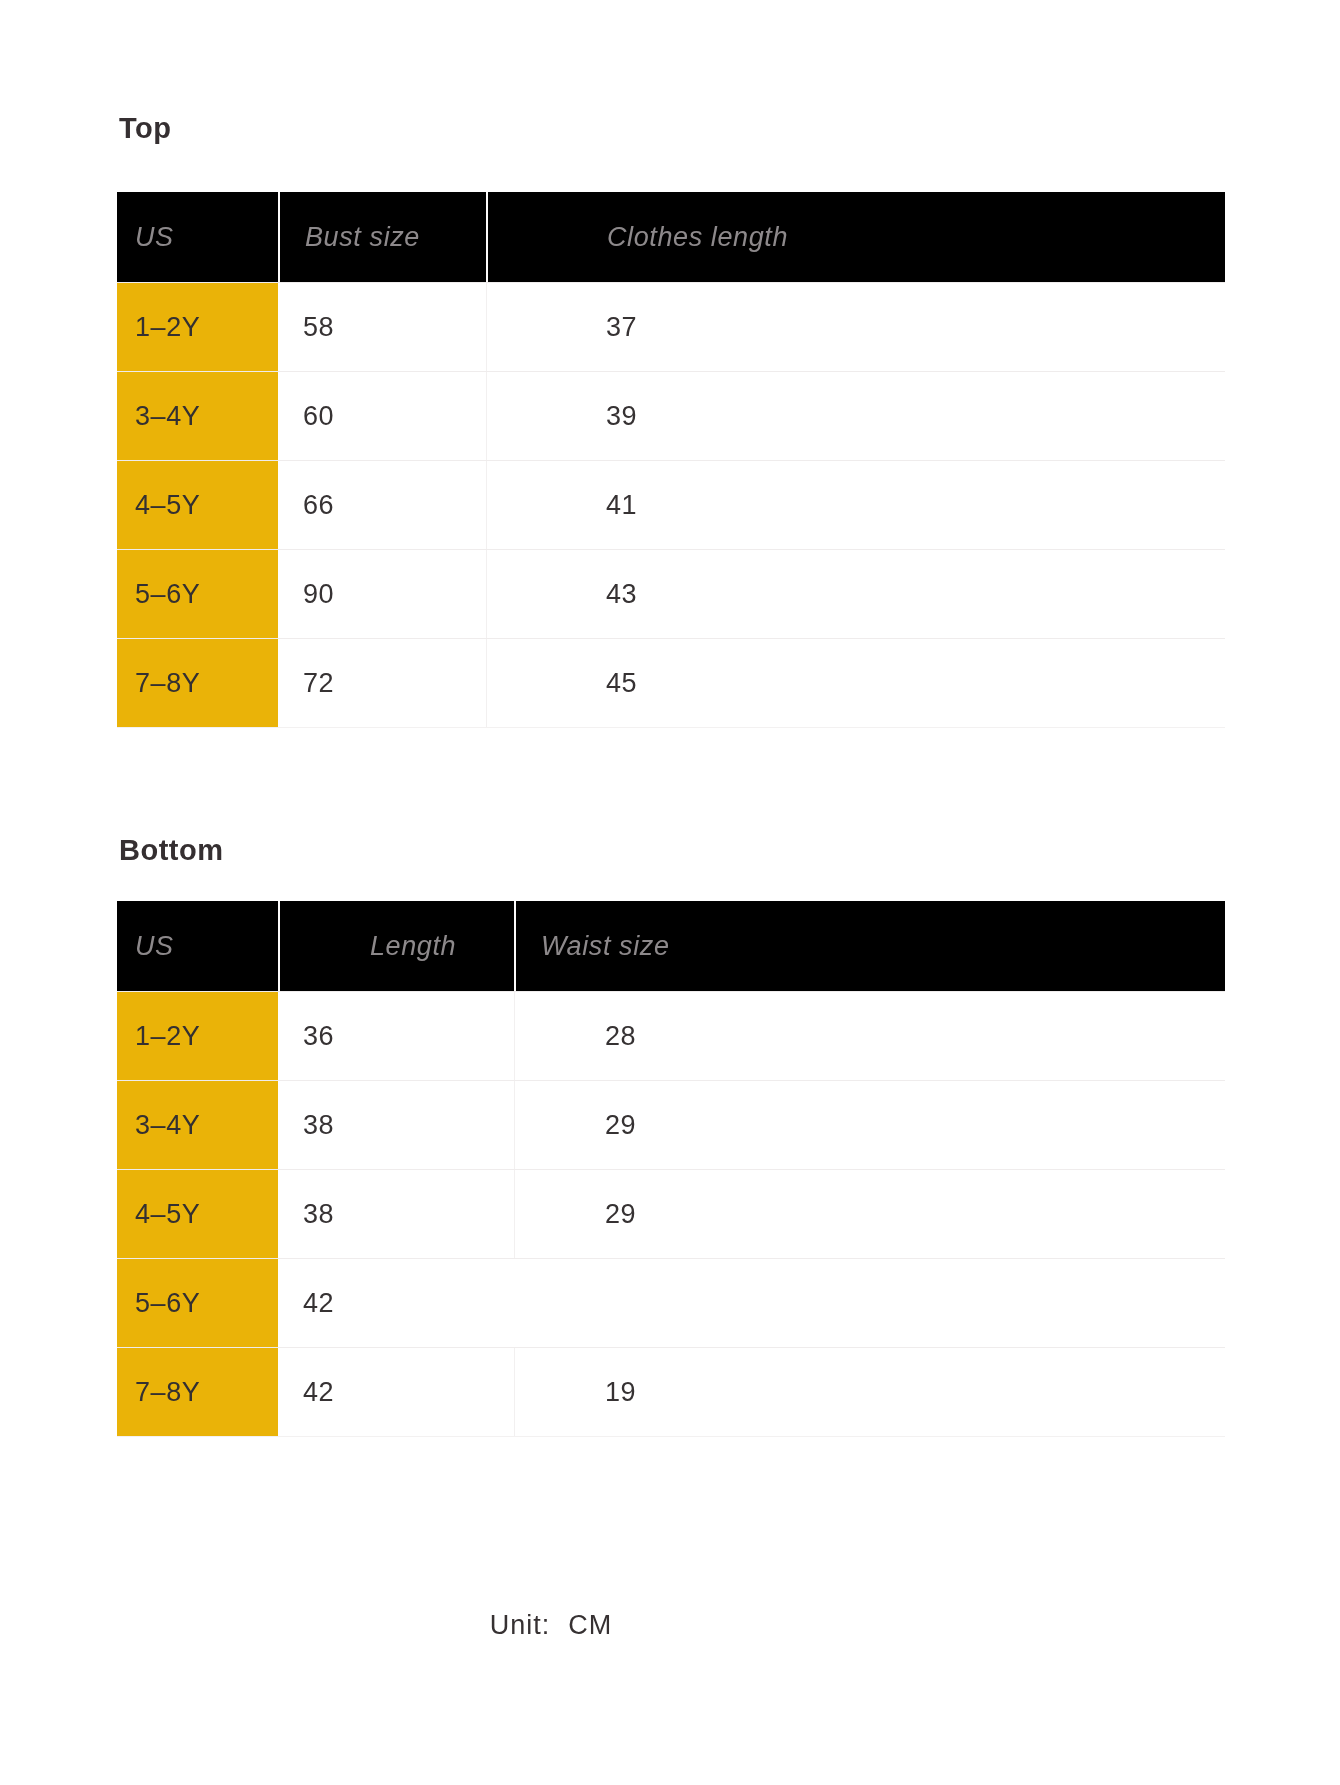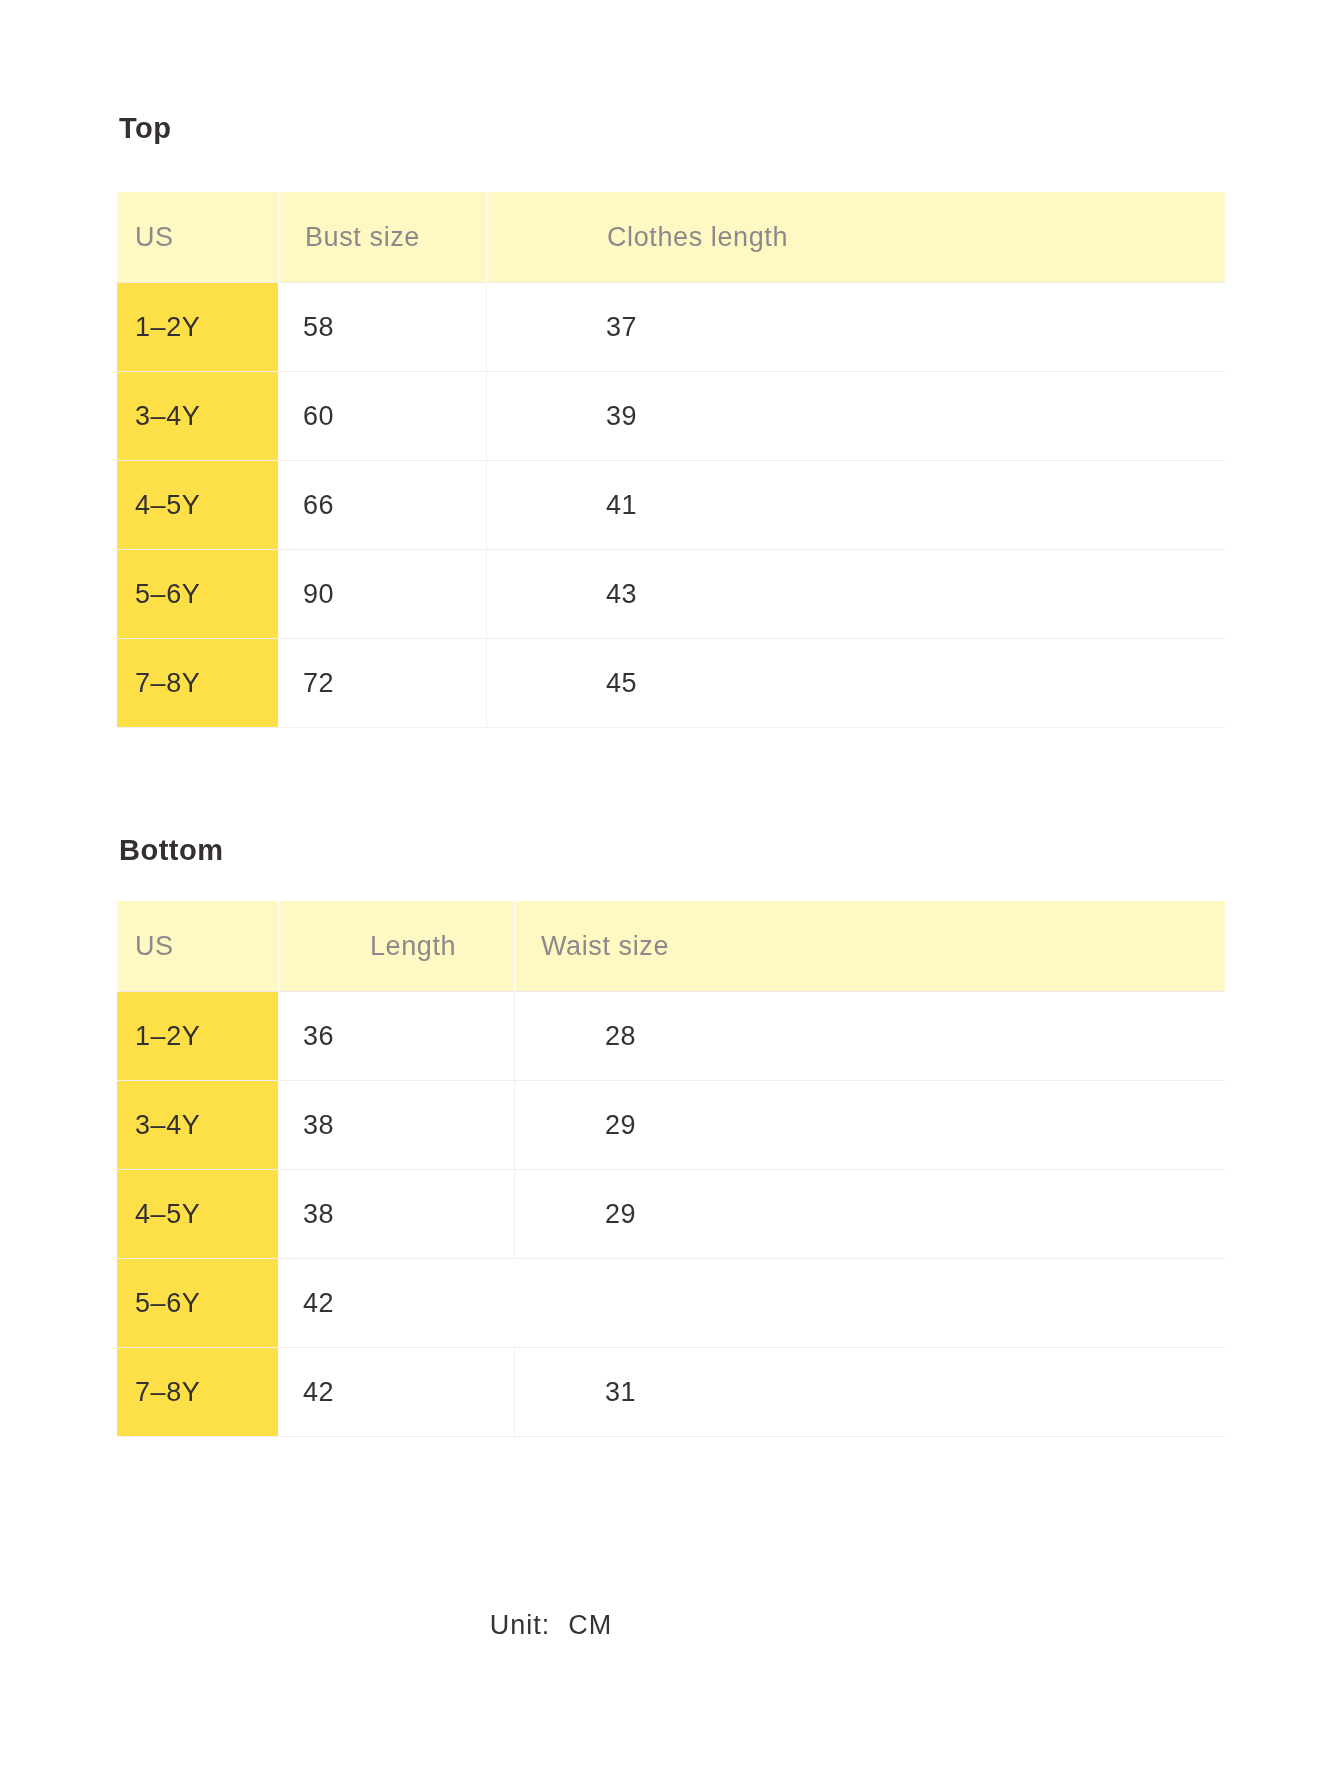--- a/index.html
+++ b/index.html
@@ -42,38 +42,39 @@
   .t1 .tr { grid-template-columns: 161px 236px 711px; }
   .th, .td {
     box-sizing: border-box;
     display: flex;
     align-items: center;
     font-size: 27px;
     letter-spacing: 0.6px;
   }
   .tr-head {
     height: 90px;
-    background: #fef9c3;
+    background: #000000;
+    font-style: italic;
   }
   .tr-head .th {
     color: #8d898b;
   }
   .tr-head .c1, .tr-head .c2 {
     border-left: 2px solid #fcfbfb;
   }
   .tr-body {
     height: 88px;
     border-top: 1px solid #efecec;
     background: #ffffff;
   }
   .tr-body:last-child {
     border-bottom: 1px solid #f3f1f1;
   }
   .tr-body .c0 {
-    background: #fde047;
+    background: #eab308;
     color: #343031;
   }
   .tr-body .c1 {
     color: #363233;
   }
   .tr-body .c2 {
     color: #363233;
     border-left: 1px solid #f2f0f0;
   }
   .c0 { padding-left: 18px; }
@@ -156,21 +157,21 @@
           <div class="td c1">38</div>
           <div class="td c2">29</div>
         </div>
         <div class="tr tr-body">
           <div class="td c0">5–6Y</div>
           <div class="td c1">42</div>
         </div>
         <div class="tr tr-body">
           <div class="td c0">7–8Y</div>
           <div class="td c1">42</div>
-          <div class="td c2">31</div>
+          <div class="td c2">19</div>
         </div>
       </div>
   </section>
 
   <div class="unit-row">
     <span>Unit:</span>
     <span>CM</span>
   </div>
 
 </div>

